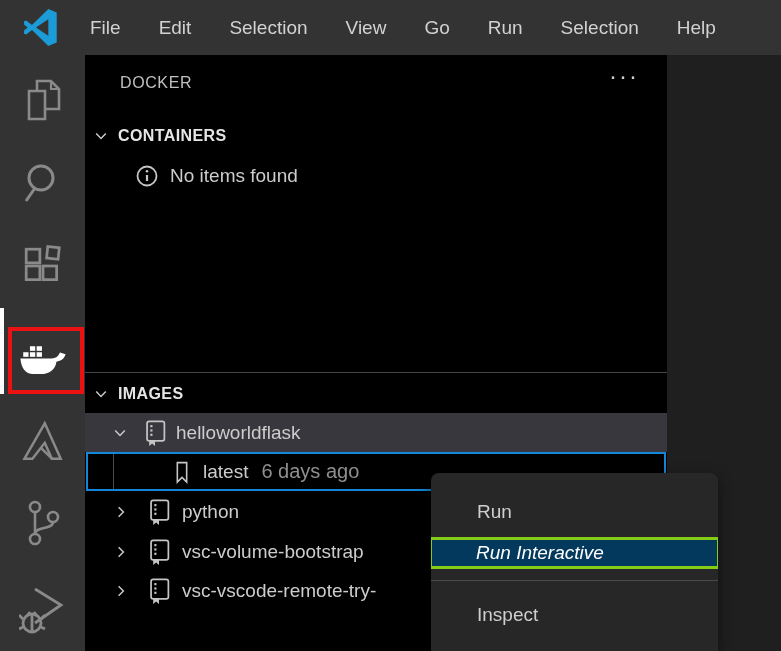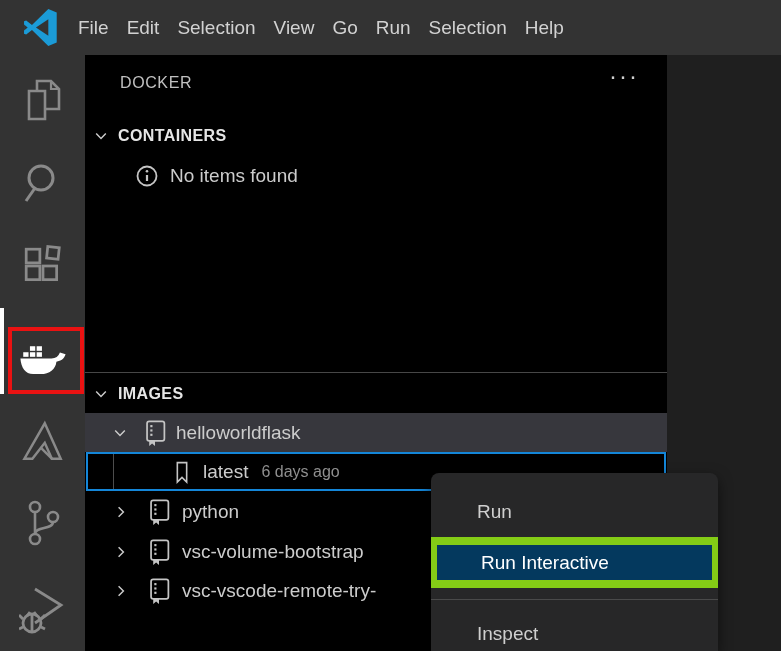--- a/index.html
+++ b/index.html
@@ -8,21 +8,21 @@
     position: relative; width: 781px; height: 651px; overflow: hidden;
     background: #1f1f1f; font-family: "Liberation Sans", sans-serif;
     -webkit-font-smoothing: antialiased;
   }
   
   .titlebar {
     position:absolute; left:0; top:0; width:781px; height:55px;
     background:#333333; display:flex; align-items:center; z-index:6;
   }
   .logo { margin-left:21px; width:37px; height:37px; flex:0 0 auto; }
-  .menubar { display:flex; gap:18px; margin-left:20px; }
+  .menubar { display:flex; gap:38px; margin-left:32px; }
   .menubar span { font-size:19px; color:#d2d2d2; cursor:default; }
   
   .activitybar {
     position:absolute; left:0; top:55px; width:85px; height:596px;
     background:#333333; z-index:2;
   }
   .ab-item { position:absolute; left:0; width:85px; display:flex; justify-content:center; }
   .active-indicator { position:absolute; left:0; top:253px; width:4px; height:86px; background:#ffffff; }
   .annotation-docker {
     position:absolute; left:8px; top:272px; width:76px; height:67px;
@@ -51,41 +51,41 @@
   .row .tree-icon { width:26px; height:30px; flex:0 0 auto; }
   .row .lbl { font-size:19px; color:#cccccc; white-space:nowrap; }
   .row-hwf { top:358px; background:#37373d; }
   .row-hwf .chev { margin-left:27px; }
   .row-hwf .tree-icon { margin-left:14px; }
   .row-hwf .lbl { margin-left:8px; }
   .row-latest { top:397px; height:39px; border:2px solid #1486d8; left:1px; width:580px; }
   .indent-guide { position:absolute; left:25px; top:0; bottom:0; width:1px; background:#4d4d4d; }
   .row-latest .bookmark { margin-left:82px; width:24px; height:28px; flex:0 0 auto; }
   .row-latest .lbl { margin-left:9px; }
-  .row-latest .time { margin-left:13px; font-size:16px; color:#8f8f8f; white-space:nowrap; }
+  .row-latest .time { margin-left:13px; font-size:20px; color:#8f8f8f; white-space:nowrap; }
   .row-py { top:437px; }
   .row-vb { top:477px; }
   .row-vr { top:516px; }
   .row-py .chev, .row-vb .chev, .row-vr .chev { margin-left:28px; }
   .row-py .tree-icon, .row-vb .tree-icon, .row-vr .tree-icon { margin-left:17px; }
   .row-py .lbl, .row-vb .lbl, .row-vr .lbl { margin-left:10px; }
   
   .context-menu {
     position:absolute; left:431px; top:473px; width:287px; height:178px;
     background:#272728; border-radius:8px 8px 0 0;
     box-shadow:0 5px 14px rgba(0,0,0,0.55); z-index:10; padding-top:20px;
     overflow:hidden;
   }
   .cm-item {
     height:38px; display:flex; align-items:center; padding-left:46px;
     font-size:19px; color:#cfcfcf; cursor:pointer;
   }
   .cm-item.selected {
-    height:51px; margin-top:6px; margin-left:-2px; margin-right:-2px;
-    background:#04395e; border:8px solid #84cc16; color:#ffffff; padding-left:44px;
+    height:32px; margin-top:6px; margin-left:-2px; margin-right:-2px;
+    background:#04395e; border:3px solid #84cc16; color:#ffffff; padding-left:44px;font-style:italic;
   }
   .cm-sep { margin-top:11px; border-top:1px solid #4a4a4a; }
   .cm-item.last { height:58px; margin-top:5px; }
 </style>
 </head>
 <body>
 
 <div class="screen">
 
   <div class="titlebar">

